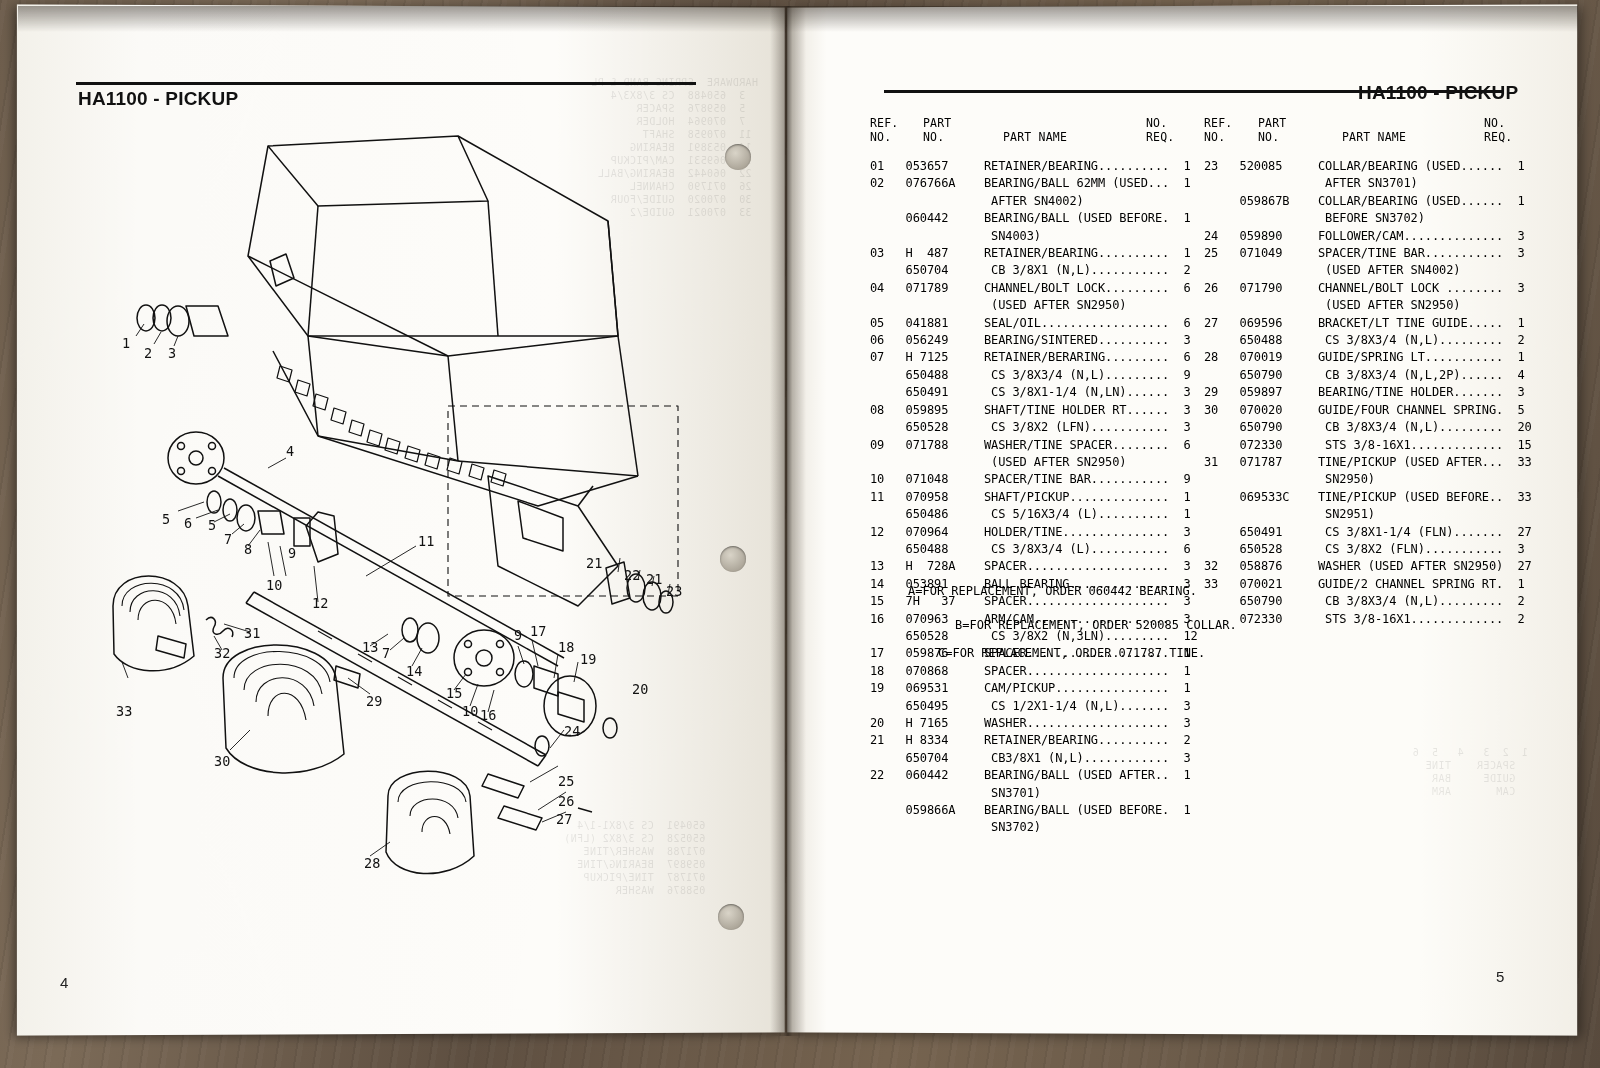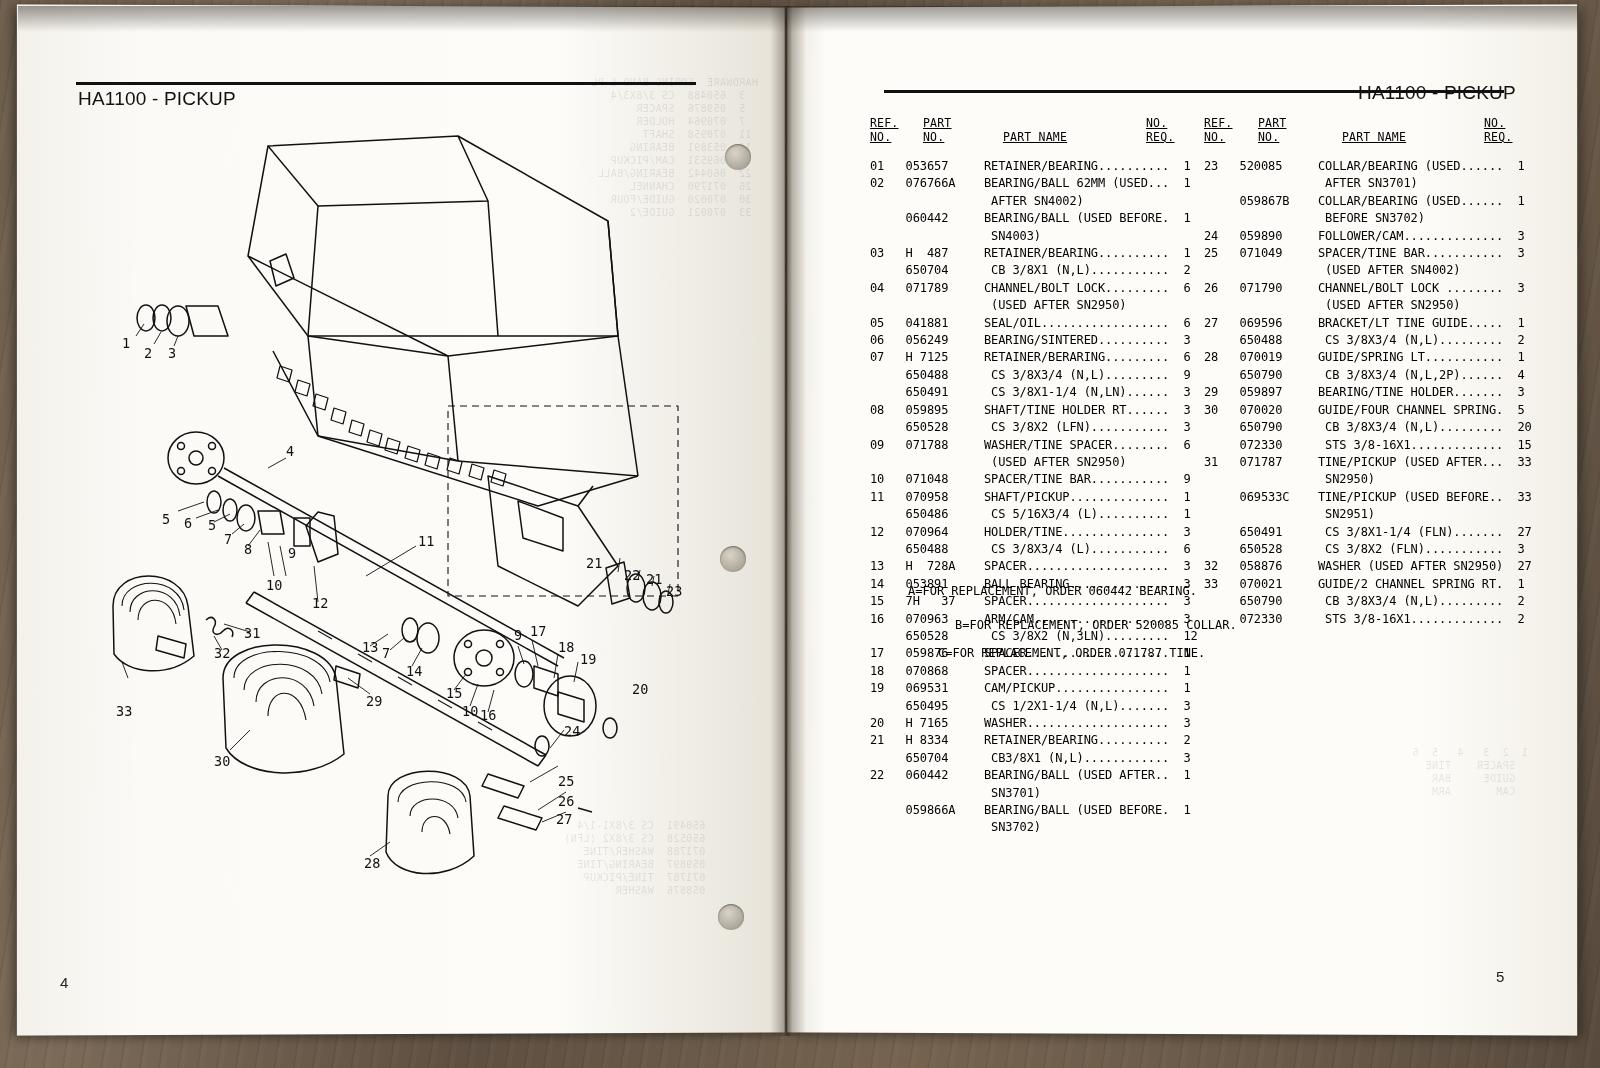--- a/index.html
+++ b/index.html
@@ -33,25 +33,25 @@
      background:linear-gradient(180deg,rgba(40,32,24,.45),rgba(40,32,24,0));}
   
   .showthru{position:absolute;opacity:.085;color:#000;font-size:10px;line-height:13px;
      letter-spacing:.4px;white-space:pre;transform:scaleX(-1);pointer-events:none;}
   
   .hole{position:absolute;width:26px;height:26px;border-radius:50%;
     background:radial-gradient(circle at 40% 35%,#cfc9bc,#8e8button 100%);
     background:radial-gradient(circle at 40% 35%,#d9d4c8,#9a9386);
     box-shadow:inset 0 1px 2px rgba(0,0,0,.45);}
   
-  .hdr{position:absolute;font-family:"Liberation Sans",sans-serif;font-weight:normal;
+  .hdr{position:absolute;font-family:"Liberation Sans",sans-serif;font-weight:bold;
        font-size:19px;letter-spacing:.2px;color:#111;}
   .hrule{position:absolute;height:3px;background:#111;}
   .pnum{position:absolute;font-family:"Liberation Sans",sans-serif;font-size:15px;color:#222;}
-  .colhdr{position:absolute;font-size:11.5px;line-height:14px;white-space:pre;letter-spacing:.2px;text-decoration:underline;}
+  .colhdr{position:absolute;font-size:11.5px;line-height:14px;white-space:pre;letter-spacing:.2px;}
   .rows{position:absolute;font-size:12px;line-height:17.4px;white-space:pre;letter-spacing:-.1px;}
   .notes{position:absolute;font-size:12px;line-height:26px;white-space:pre;}
   
   svg.diag{position:absolute;left:0;top:0;}
   .lbl{font-family:"DejaVu Sans Mono",monospace;font-size:13.5px;fill:#111;}
 </style>
 </head>
 <body>
 
 <div id="root">

